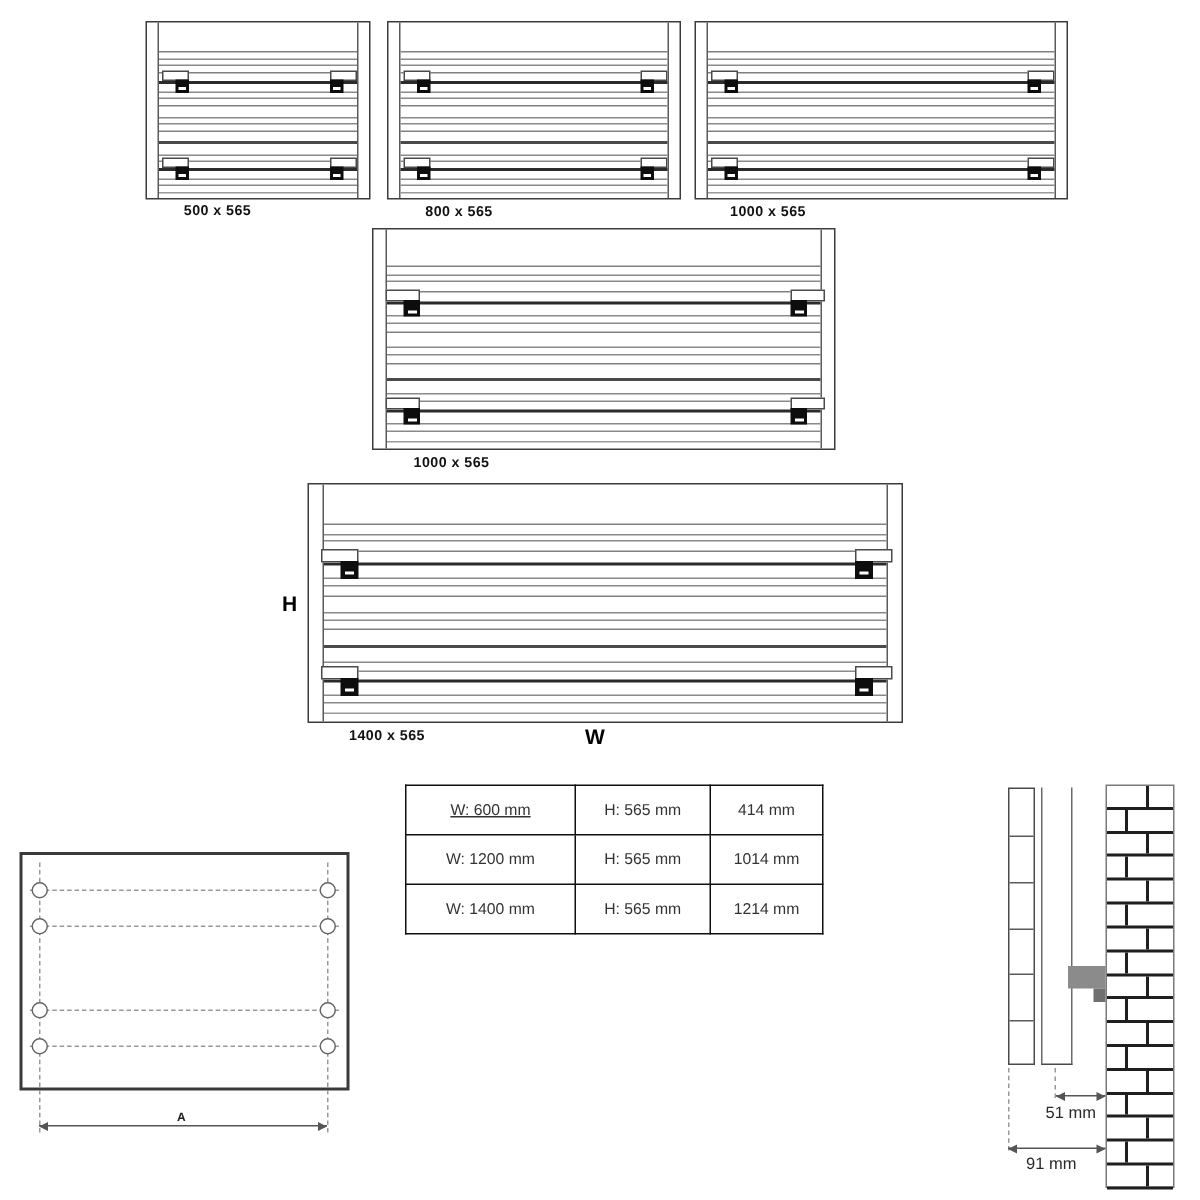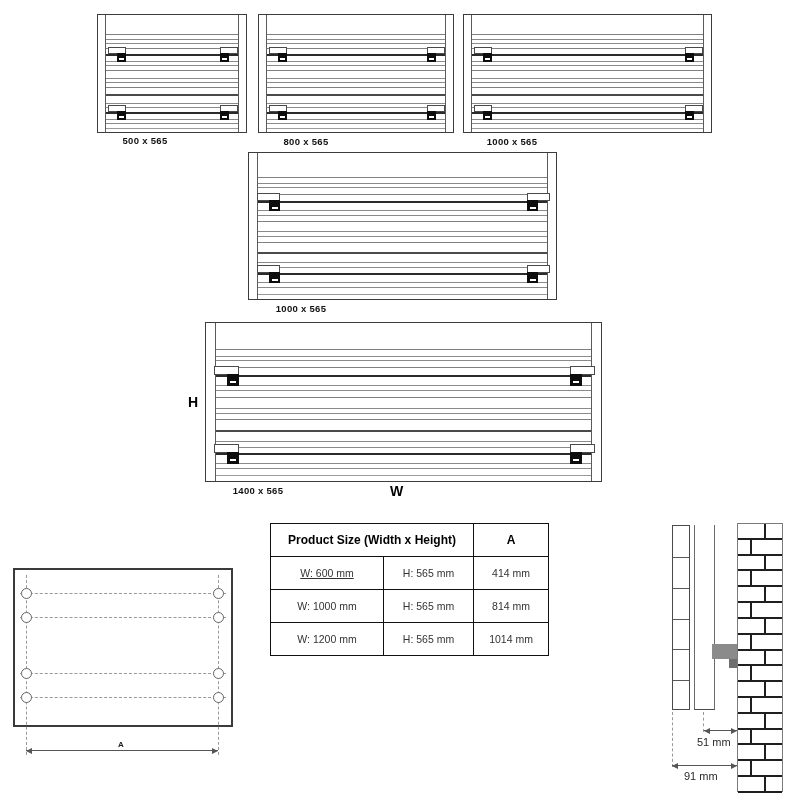--- a/index.html
+++ b/index.html
@@ -248,37 +248,33 @@
     </div>
 
   <table class="spec" id="spectable" style="left:270px;top:523px;width:278px;">
     <colgroup>
         <col style="width:113px">
         <col style="width:90px">
         <col style="width:75px">
       </colgroup>
     <tbody id="specbody">
         <tr>
-          <td class="t-hdr" colspan="2" style="height: 32px;">Product Size (Width x Height)</td>
-          <td class="t-hdr">A</td>
-        </tr>
-        <tr>
           <td class="t-cell" style="height: 32px; text-decoration: underline;">W: 600 mm</td>
           <td class="t-cell">H: 565 mm</td>
           <td class="t-cell">414 mm</td>
         </tr>
         <tr>
-          <td class="t-cell" style="height: 32px;">W: 1000 mm</td>
-          <td class="t-cell">H: 565 mm</td>
-          <td class="t-cell">814 mm</td>
-        </tr>
-        <tr>
           <td class="t-cell" style="height: 32px;">W: 1200 mm</td>
           <td class="t-cell">H: 565 mm</td>
           <td class="t-cell">1014 mm</td>
+        </tr>
+        <tr>
+          <td class="t-cell" style="height: 32px;">W: 1400 mm</td>
+          <td class="t-cell">H: 565 mm</td>
+          <td class="t-cell">1214 mm</td>
         </tr>
       </tbody>
   </table>
 
   <div id="sideview">
       <div class="fincol" style="left: 672px; top: 525px; width: 18px; height: 185px;">
         <div class="findiv" style="top: 31px;"></div>
         <div class="findiv" style="top: 62px;"></div>
         <div class="findiv" style="top: 93px;"></div>
         <div class="findiv" style="top: 123px;"></div>

